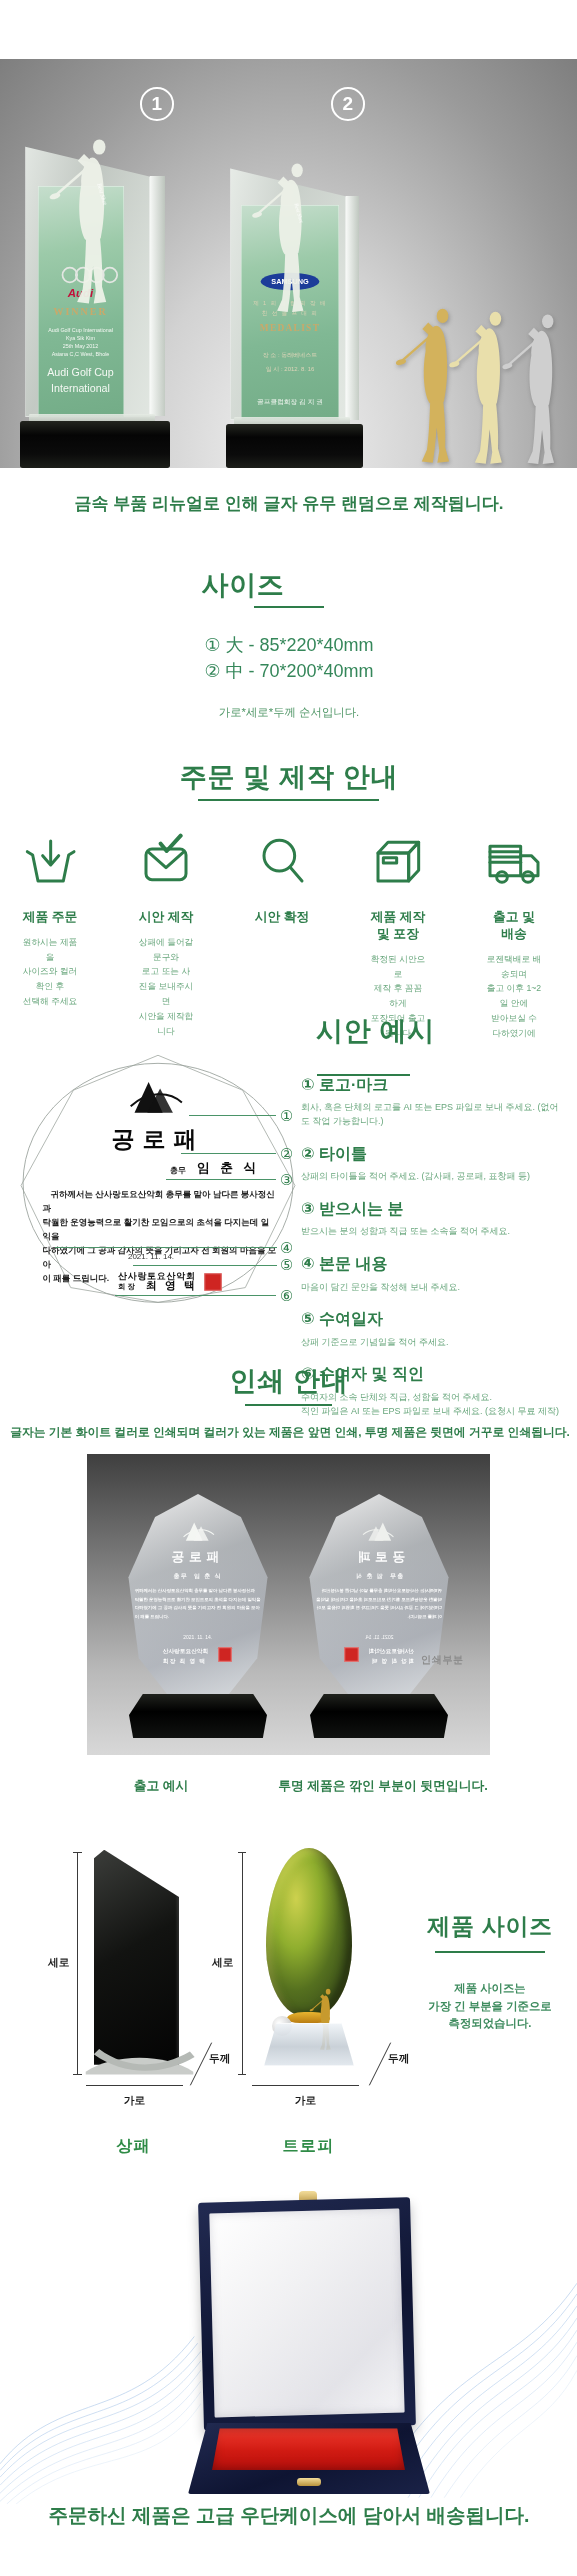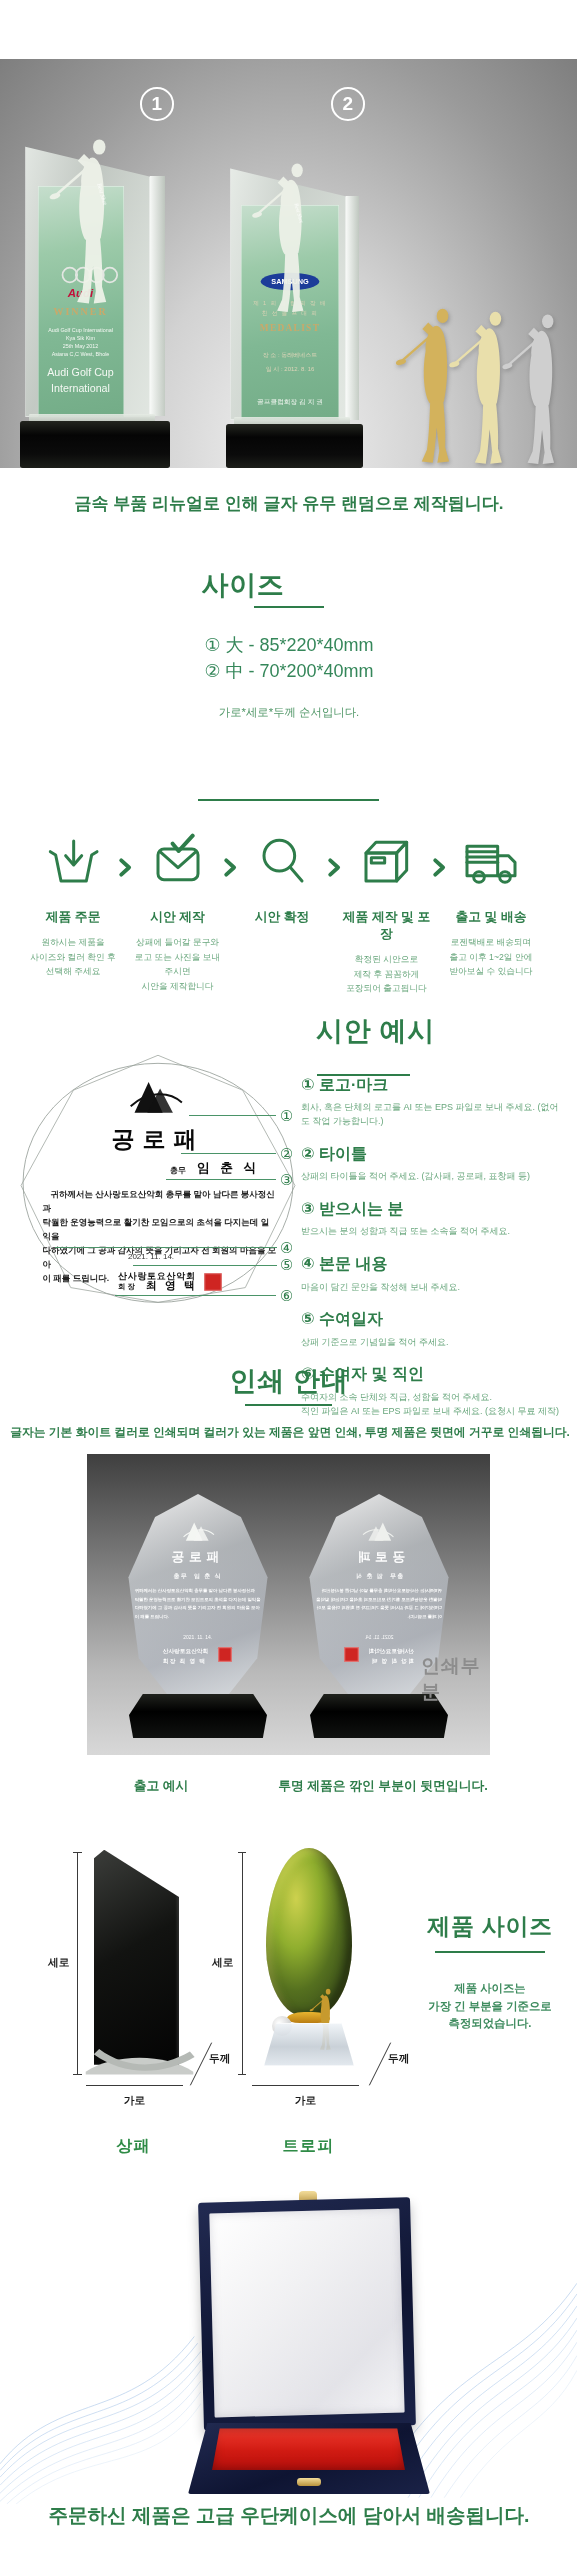--- a/index.html
+++ b/index.html
@@ -132,23 +132,24 @@
   </div>
 
   <div class="abs ctr green-note" style="left:0;top:492px;width:578px;font-size:17px;">금속 부품 리뉴얼로 인해 글자 유무 랜덤으로 제작됩니다.</div>
 
   <div class="abs ctr sec-title" style="left:0;top:567px;width:486px;">사이즈</div>
   <div class="abs underbar" style="left:254px;top:606px;width:70px;"></div>
   <div class="abs ctr" style="left:0;top:633px;width:578px;font-size:18px;color:#35875a;">① 大 - 85*220*40mm</div>
   <div class="abs ctr" style="left:0;top:659px;width:578px;font-size:18px;color:#35875a;">② 中 - 70*200*40mm</div>
   <div class="abs ctr" style="left:0;top:705px;width:578px;font-size:11.4px;color:#4f9666;">가로*세로*두께 순서입니다.</div>
 
+  <div class="abs ctr sec-title" style="left:0;top:759px;width:578px;">주문 및 제작 안내</div>
   <div class="abs underbar" style="left:198px;top:799px;width:181px;"></div>
 
-  <div class="abs" style="left:28px;top:833px;width:508px;display:flex;justify-content:flex-end;">
+  <div class="abs" style="left:34px;top:833px;width:508px;display:flex;justify-content:flex-end;gap:30px;">
     <div class="step">
       <svg class="pic" width="56" height="56" viewBox="0 0 84 84">
         <path d="M8,28 L16,33 L24,72 L62,72 L70,33 L78,28"></path>
         <line x1="43" y1="12" x2="43" y2="44"></line>
         <polyline points="31,34 43,48 55,34"></polyline>
       </svg>
       <div class="lbl">제품 주문</div>
       <div class="dsc">
         <div>원하시는 제품을</div>
         <div>사이즈와 컬러 확인 후</div>
@@ -208,21 +209,21 @@
           <line x1="6" y1="36" x2="52" y2="36"></line>
           <line x1="6" y1="44" x2="52" y2="44"></line>
         <path d="M52,34 L68,34 L78,44 L78,64 L52,64"></path>
         <circle cx="24" cy="66" r="8"></circle>
           <circle cx="63" cy="66" r="8"></circle>
       </svg>
       <div class="lbl">출고 및 배송</div>
       <div class="dsc">
         <div>로젠택배로 배송되며</div>
         <div>출고 이후 1~2일 안에</div>
-        <div>받아보실 수 있습니다</div>
+        <div>받아보실 수 다하였기에</div>
       </div>
     </div>
   </div>
 
   <div class="abs sec-title" style="left:316px;top:1013px;">시안 예시</div>
   <div class="abs underbar" style="left:317px;top:1074px;width:93px;"></div>
 
   <div class="abs" style="left:17px;top:1051px;width:282px;height:257px;">
     <svg class="abs" style="left:0;top:0;" width="282" height="257" viewBox="0 0 420 382">
       <polygon points="210,6 336,58 414,200 340,352 210,374 80,352 6,200 84,58" fill="none" stroke="#a8afa9" stroke-width="1.3"></polygon>
@@ -321,21 +322,21 @@
           <div>다하였기에 그 공과 감사의 뜻을 기리고자 전 회원의 마음을 모아</div>
           <div>이 패를 드립니다.</div>
         </div>
         <div class="abs ctr ptext" style="left:0;top:132px;width:100%;font-size:5px;">2021. 11. 14.</div>
         <div class="abs ptext" style="left:32px;top:146px;font-size:5.7px;font-weight:bold;">산사랑토요산악회</div>
         <div class="abs ptext" style="left:32px;top:156px;font-size:5.7px;font-weight:bold;letter-spacing:1.3px;"><span>회장</span> <span>최 영 택</span></div>
         <div class="abs seal" style="left:87px;top:145px;width:14.8px;height:14.8px;"></div>
       </div>
     </div>
     <div class="abs pbase" style="left:223px;top:240px;width:138px;height:44px;"></div>
-    <div class="abs" style="left:334px;top:199px;font-size:19px;font-weight:bold;color:#8d8d8d;letter-spacing:0.7px;">인쇄부분</div>
+    <div class="abs" style="left:334px;top:199px;font-size:10px;font-weight:bold;color:#8d8d8d;letter-spacing:0.7px;">인쇄부분</div>
   </div>
 
   <div class="abs ctr" style="left:94px;top:1778px;width:134px;font-size:12.8px;font-weight:bold;color:#2e7d4a;">출고 예시</div>
   <div class="abs ctr" style="left:269px;top:1778px;width:228px;font-size:12.8px;font-weight:bold;color:#2e7d4a;">투명 제품은 깎인 부분이 뒷면입니다.</div>
 
   <div class="abs" style="left:40px;top:1847px;width:201px;height:316px;">
     <div class="abs dim-line" style="left:37px;top:5.4px;width:1px;height:222px;"></div>
     <div class="abs dim-line" style="left:33px;top:5.4px;width:8.7px;height:1px;"></div>
     <div class="abs dim-line" style="left:33px;top:227px;width:8.7px;height:1px;"></div>
     <div class="abs dim-lbl" style="left:8px;top:109px;">세로</div>

